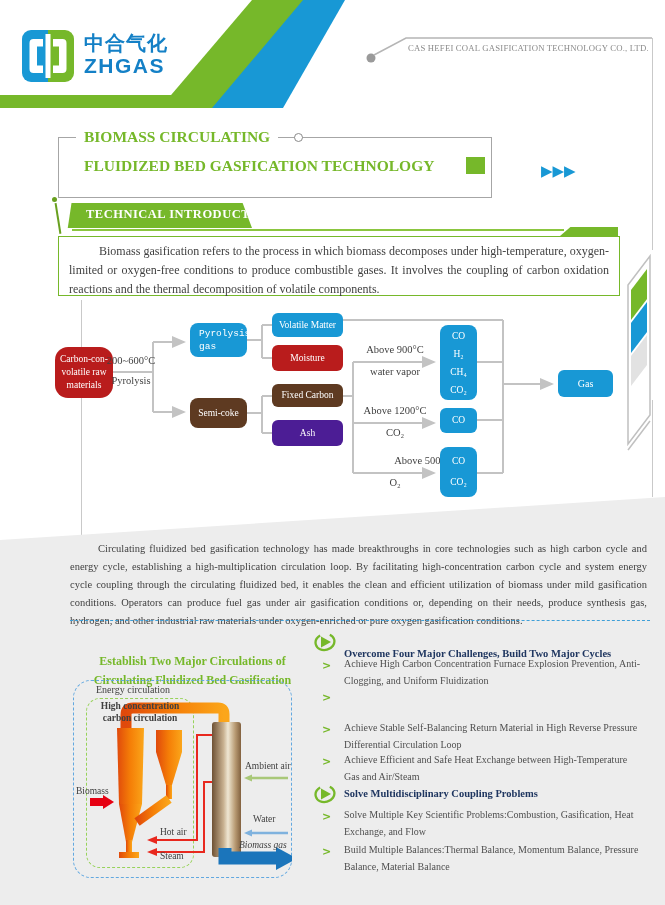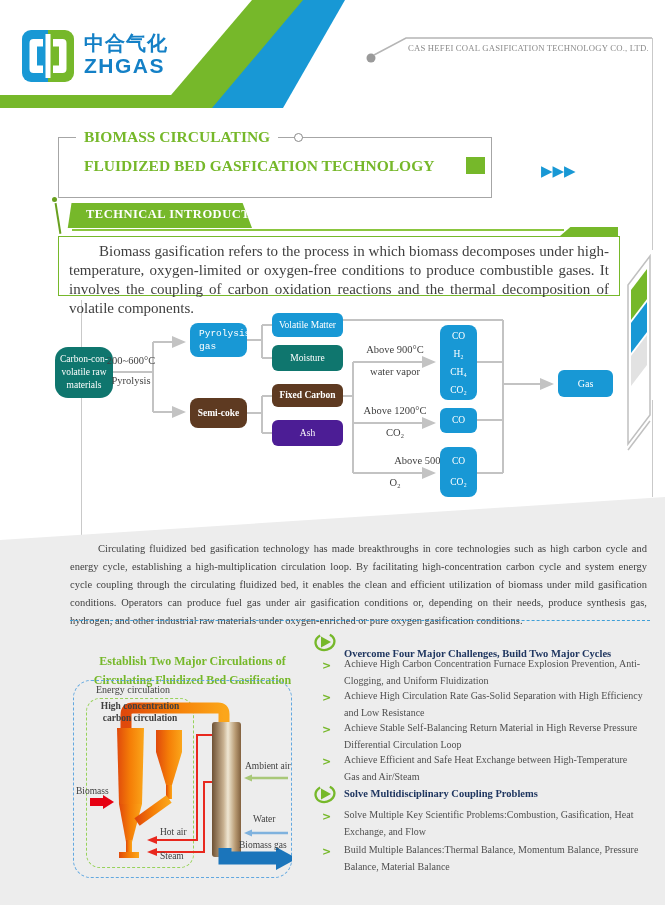--- a/index.html
+++ b/index.html
@@ -1,23 +1,23 @@
 <!DOCTYPE html>
 <html><head>
 <meta charset="utf-8">
 <style>
   html,body{margin:0;padding:0;background:#fff;}
   #page{position:relative;width:665px;height:905px;background:#ffffff;overflow:hidden;
         font-family:"Liberation Serif",serif;}
   .abs{position:absolute;}
   
   .fbox{position:absolute;color:#fff;text-align:center;font-family:"Liberation Serif",serif;}
-  .fbox.green{background:#0f766e;}
+  .fbox.green{background:#b91c1c;}
   .fbox.blue{background:#1898d5;}
-  .fbox.brown{background:#5e3a21;font-weight:bold;}
+  .fbox.brown{background:#5e3a21;}
   .fbox.gray{background:#4c1d95;}
   .flabel{position:absolute;color:#3f3f3f;text-align:center;font-size:10.5px;
           font-family:"Liberation Serif",serif;white-space:nowrap;}
   .para{font-family:"Liberation Serif",serif;color:#3f3f3f;text-align:justify;}
   .bullet-marker{position:absolute;color:#76b82a;font-weight:bold;font-size:11px;
                  font-family:"DejaVu Sans",sans-serif;}
   .bullet-text{position:absolute;width:300px;font-size:10px;line-height:16.5px;color:#4f4f4f;
                font-family:"Liberation Serif",serif;}
   .group-heading{position:absolute;width:305px;font-size:10.5px;font-weight:bold;color:#1f3660;
                  font-family:"Liberation Serif",serif;}
@@ -91,21 +91,21 @@
   <div class="abs" style="left:72px;top:229px;width:492px;height:2px;background:#8bc63f;"></div>
   <div class="abs" style="left:560px;top:227px;width:58px;height:9px;background:#76b82a;
               clip-path:polygon(18% 0,100% 0,100% 100%,0 100%);"></div>
   <div class="abs" style="left:64px;top:203px;width:188px;height:25px;background:#76b82a;
               clip-path:polygon(4% 0,95% 0,100% 100%,2% 100%);">
     <span style="position:absolute;left:22px;top:4px;color:#ffffff;font-weight:bold;font-size:12.5px;
                  letter-spacing:0.5px;font-family:'Liberation Serif',serif;white-space:nowrap;">TECHNICAL  INTRODUCTION</span>
   </div>
 
   <div class="abs para" style="left:58px;top:236px;width:560px;height:58px;border:1px solid #76b82a;">
-    <div style="margin:5px 10px;font-size:15px;line-height:19px;text-indent:30px;">Biomass gasification refers to the process in which biomass decomposes under high-temperature, oxygen-limited or oxygen-free conditions to produce combustible gases. It involves the coupling of carbon oxidation reactions and the thermal decomposition of volatile components.</div>
+    <div style="margin:5px 10px;font-size:12px;line-height:19px;text-indent:30px;">Biomass gasification refers to the process in which biomass decomposes under high-temperature, oxygen-limited or oxygen-free conditions to produce combustible gases. It involves the coupling of carbon oxidation reactions and the thermal decomposition of volatile components.</div>
   </div>
 
   <div class="abs" style="left:0;top:300px;width:665px;height:220px;">
 
     <svg width="665" height="220" viewBox="0 0 665 220" style="position:absolute;left:0;top:0;">
       <defs>
         <marker id="ah" markerWidth="8" markerHeight="8" refX="6" refY="3" orient="auto">
           <path d="M0,0 L7,3 L0,6 Z" fill="#c3c3c3"></path>
         </marker>
       </defs>
@@ -249,33 +249,32 @@
   <div class="abs" style="left:88px;top:701px;width:104px;text-align:center;font-weight:bold;font-size:9.5px;line-height:11.5px;
               color:#3f3f3f;font-family:'Liberation Serif',serif;">
     <div>High concentration</div>
     <div>carbon circulation</div>
   </div>
   <div class="small-label" style="left:76px;top:786px;">Biomass</div>
   <div class="small-label" style="left:160px;top:827px;">Hot air</div>
   <div class="small-label" style="left:160px;top:851px;">Steam</div>
   <div class="small-label" style="left:245px;top:761px;">Ambient air</div>
   <div class="small-label" style="left:253px;top:814px;">Water</div>
-  <div class="small-label" style="left:239px;top:840px;">Biomass gas</div>
+  <div class="small-label" style="left:239px;top:840px;font-style:italic;">Biomass gas</div>
 
   <svg class="abs" style="left:313px;top:631px;" width="24" height="22" viewBox="0 0 24 22">
     <ellipse cx="12" cy="11" rx="9.5" ry="8" fill="none" stroke="#76b82a" stroke-width="2.3" stroke-dasharray="38 10" transform="rotate(-15 12 11)"></ellipse>
     <polygon points="8,5.5 8,16.5 18,11" fill="#76b82a"></polygon>
   </svg>
   <div class="group-heading" style="left:344px;top:636px;margin-top:12px;">Overcome Four Major Challenges, Build Two Major Cycles</div>
 
   <div class="bullet-marker" style="left:322px;top:659px;">&gt;</div>
   <div class="bullet-text" style="left:344px;top:656px;">Achieve High Carbon Concentration Furnace Explosion Prevention, Anti-Clogging, and Uniform Fluidization</div>
 
   <div class="bullet-marker" style="left:322px;top:691px;">&gt;</div>
-  <div class="bullet-text" style="left:344px;top:688px;">Achieve High Circulation Rate Gas-Solid Separation with High Efficiency and Low Resistance</div>
 
   <div class="bullet-marker" style="left:322px;top:723px;">&gt;</div>
   <div class="bullet-text" style="left:344px;top:720px;">Achieve Stable Self-Balancing Return Material in High Reverse Pressure Differential Circulation Loop</div>
 
   <div class="bullet-marker" style="left:322px;top:755px;">&gt;</div>
   <div class="bullet-text" style="left:344px;top:752px;">Achieve Efficient and Safe Heat Exchange between High-Temperature Gas and Air/Steam</div>
 
   <svg class="abs" style="left:313px;top:783px;" width="24" height="22" viewBox="0 0 24 22">
     <ellipse cx="12" cy="11" rx="9.5" ry="8" fill="none" stroke="#76b82a" stroke-width="2.3" stroke-dasharray="38 10" transform="rotate(-15 12 11)"></ellipse>
     <polygon points="8,5.5 8,16.5 18,11" fill="#76b82a"></polygon>

